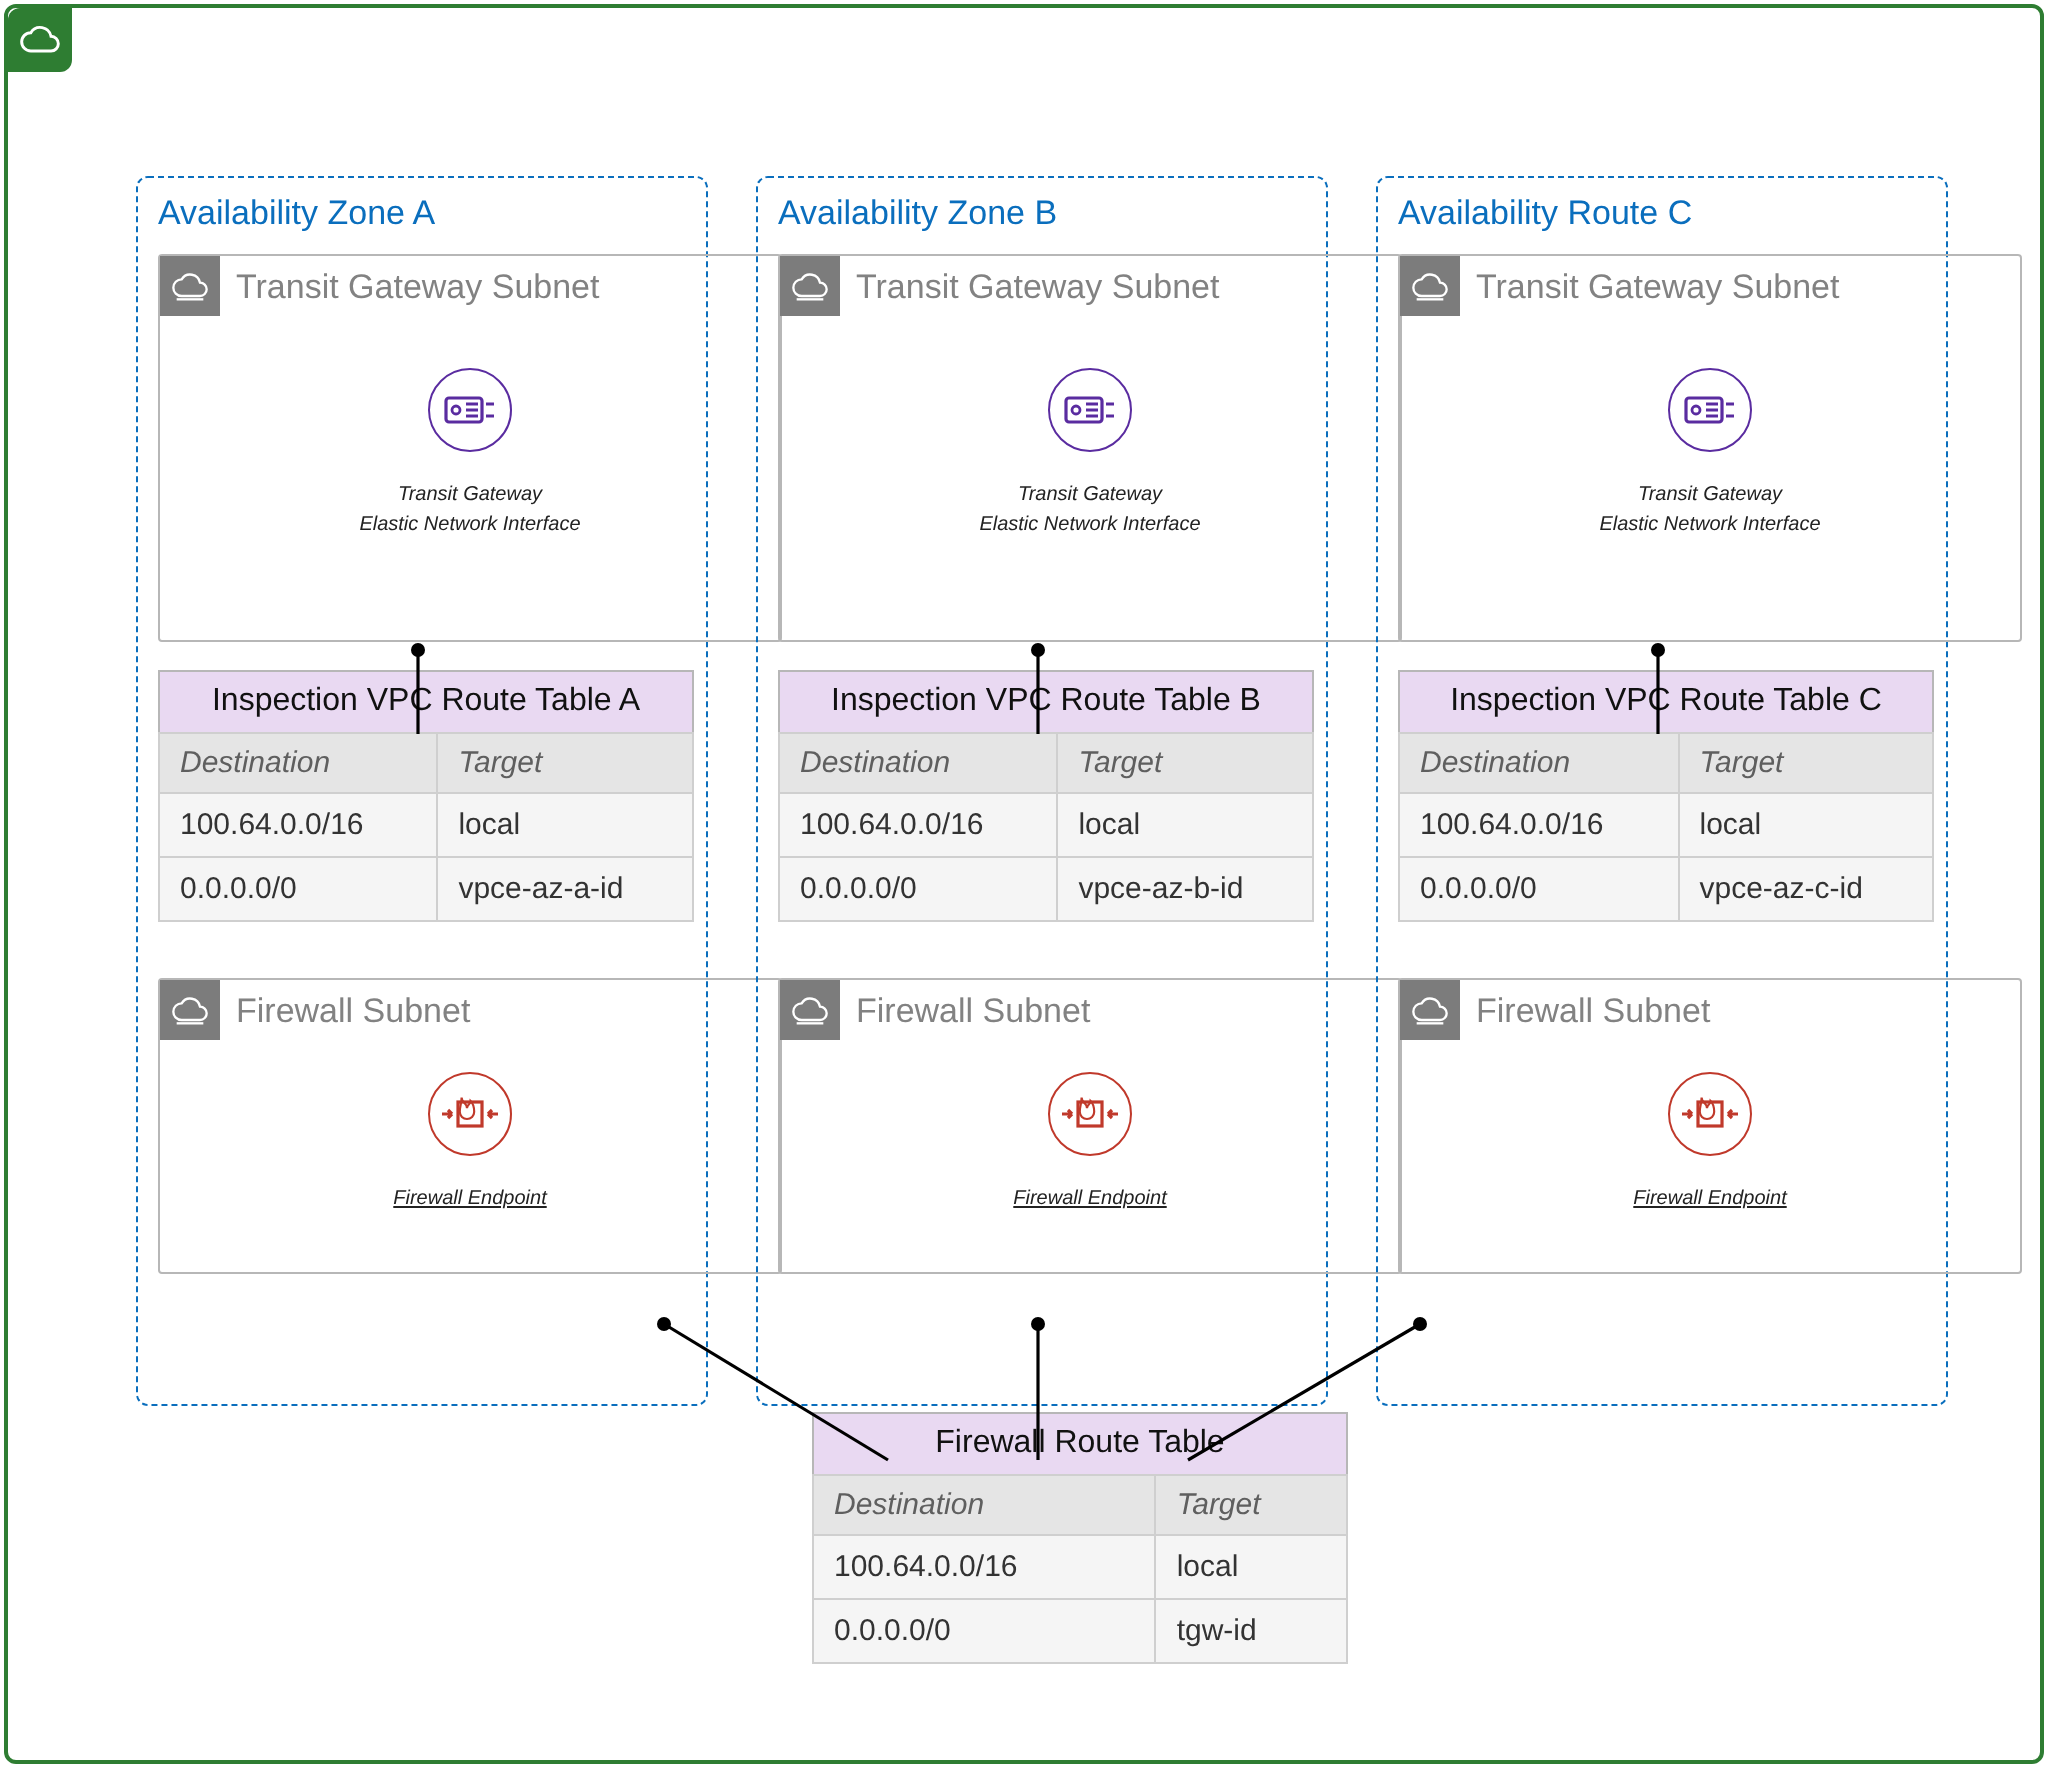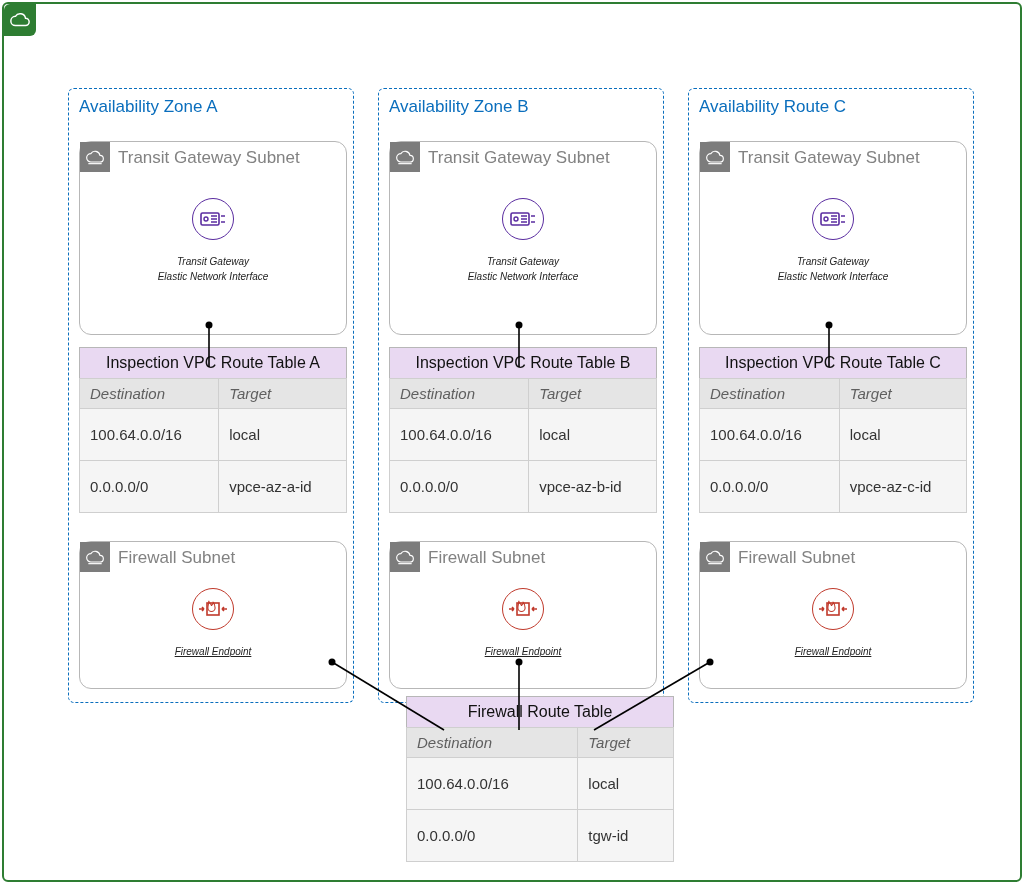--- a/index.html
+++ b/index.html
@@ -45,27 +45,27 @@
     width: 286px;
     height: 615px;
     border: 1.5px dashed #0A6EBD;
     border-radius: 6px;
     padding: 10px 10px 16px 10px;
     position: relative;
   }
   .az-title {
     color: #0A6EBD;
     font-size: 17px;
-    margin-bottom: 24px;
+    margin-bottom: 10px;
     margin-top: -2px;
   }
   .subnet {
     border: 1px solid #b7b7b7;
-    border-radius: 12px;
-    width: 268px;
+    border-radius: 2px;
+    width: 312px;
     margin: 0 auto 12px auto;
     text-align: center;
     position: relative;
   }
   .tgw-subnet { height: 194px; }
   .fw-subnet  { height: 148px; margin-top: 28px; }
   .subnet-badge {
     position: absolute;
     left: 0; top: 0;
     width: 30px; height: 30px;
@@ -94,21 +94,21 @@
     width: 100%;
     font-style: italic;
     color: #222;
     font-size: 10px;
     left: 0;
   }
   .tgw-subnet .subnet-caption { top: 112px; line-height: 1.5; }
   .fw-subnet  .subnet-caption { top: 104px; text-decoration: underline; }
   .rt {
     width: 268px;
-    margin: 4px auto;
+    margin: 14px auto;
     border-collapse: collapse;
     font-size: 15px;
   }
   .rt caption {
     background: #E9D9F2;
     color: #111;
     font-weight: 400;
     padding: 6px 6px;
     text-align: center;
     font-size: 16px;
@@ -120,21 +120,21 @@
     background: #e5e5e5;
     color: #5f5f5f;
     font-style: italic;
     font-weight: 400;
     text-align: left;
     padding: 6px 10px;
     border: 1px solid #cfcfcf;
   }
   .rt td {
     background: #f5f5f5;
-    padding: 17px 10px;
+    padding: 7px 10px;
     border: 1px solid #cfcfcf;
     color: #333;
   }
   .fw-rt-wrap {
     position: absolute;
     left: 50%;
     transform: translateX(-50%);
     top: 688px;
     width: 212px;
   }

